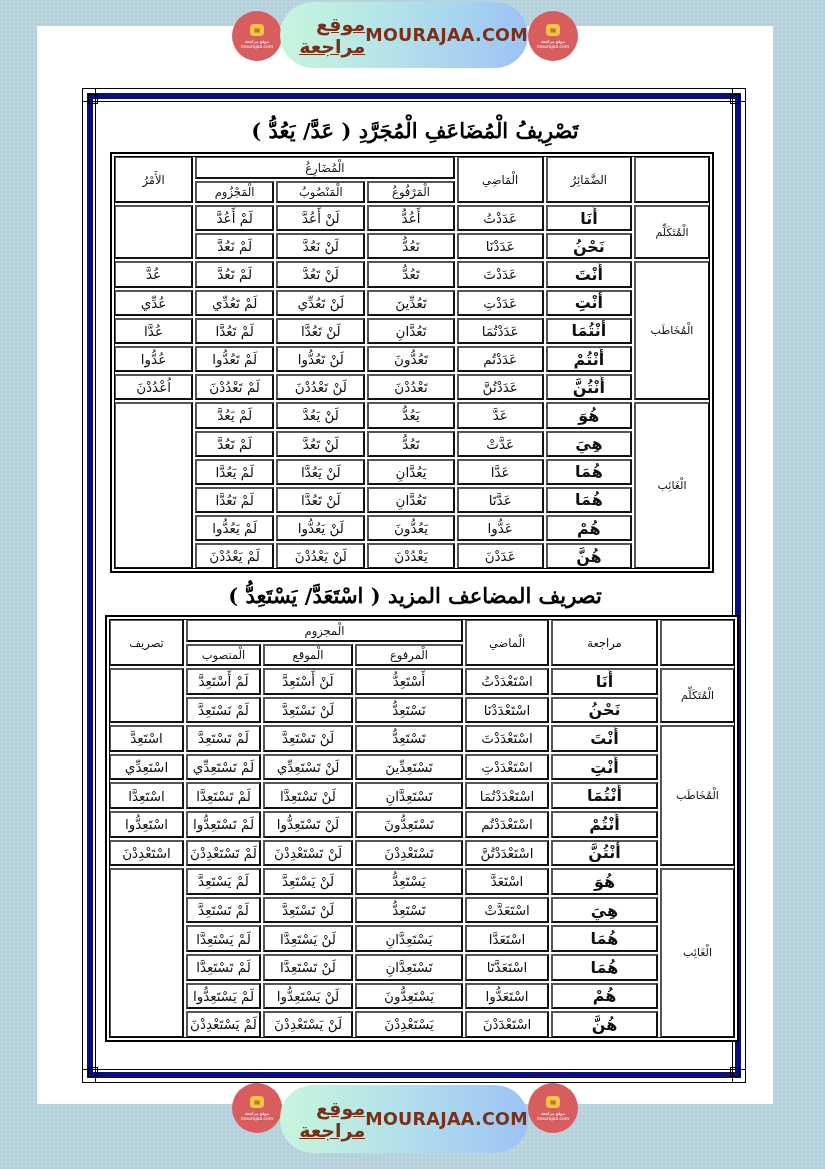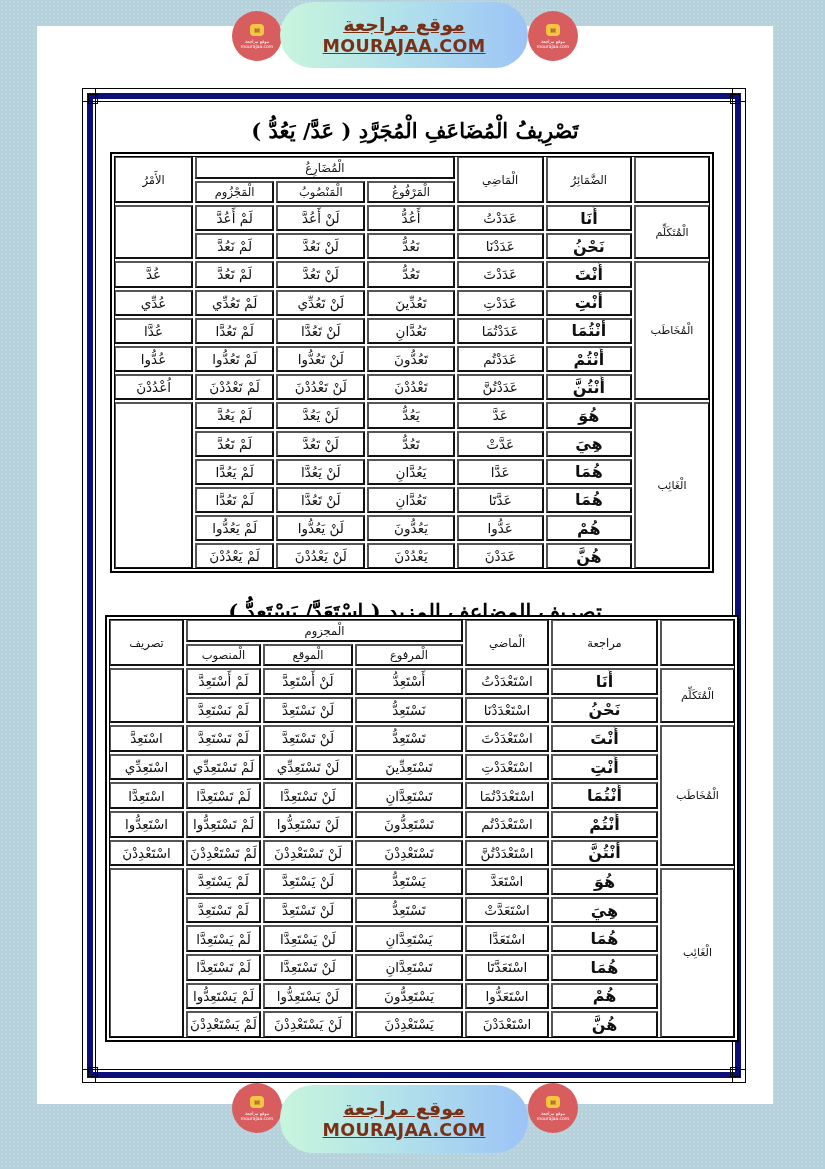--- a/index.html
+++ b/index.html
@@ -31,30 +31,30 @@
   .corner {
     position: absolute; width: 14px; height: 14px; border: 1px solid #000; background: transparent;
   }
   .corner.b { width: 10px; height: 10px; }
 
   
   .banner {
     position: absolute; left: 280px; width: 248px; height: 66px;
     border-radius: 33px;
     background: linear-gradient(90deg, #c8f5dc 0%, #b3e3ea 45%, #9cc3f6 100%);
-    display: flex; flex-direction: column; align-items: center; justify-content: center;
+    display: flex; align-items: center; justify-content: center;
     color: #7a3016;
   }
   .banner .ar {
     font-family: "DejaVu Sans", sans-serif; font-weight: bold; font-size: 19px;
     text-decoration: underline; line-height: 22px; direction: rtl;
   }
   .banner .en {
     font-family: "DejaVu Sans", sans-serif; font-weight: bold; font-size: 17.5px;
-    text-decoration: underline; line-height: 22px; letter-spacing: 0.3px;
+    line-height: 22px; letter-spacing: 0.3px;
   }
   .badge {
     position: absolute; width: 50px; height: 50px; border-radius: 50%;
     background: #d75d5f; display: flex; flex-direction: column; align-items: center; justify-content: center;
   }
   .badge .logo {
     width: 14px; height: 12px; border-radius: 4px; background: #f4c542;
     display: flex; align-items: center; justify-content: center; font-size: 6px; color: #7a3016; margin-bottom: 3px;
   }
   .badge .txt { font-size: 4.5px; color: #fff; line-height: 5px; text-align: center; }
@@ -234,21 +234,21 @@
       <tr style="height: 26.2px;">
         <td class="pron">هُنَّ</td>
         <td>عَدَدْنَ</td>
         <td>يَعْدُدْنَ</td>
         <td>لَنْ يَعْدُدْنَ</td>
         <td>لَمْ يَعْدُدْنَ</td>
       </tr>
     </tbody>
 </table>
 
-<div class="title" style="top:599px;">تصريف المضاعف المزيد ( اسْتَعَدَّ/ يَسْتَعِدُّ )</div>
+<div class="title" style="top:583px;">تصريف المضاعف المزيد ( اسْتَعَدَّ/ يَسْتَعِدُّ )</div>
 <table class="conj" id="t2" style="left:105px;top:615px;width:614px;">
   <colgroup>
     <col style="width:75px">
       <col style="width:107px">
       <col style="width:84px">
     <col style="width:108px">
       <col style="width:90px">
       <col style="width:75px">
       <col style="width:75px">
   </colgroup>

